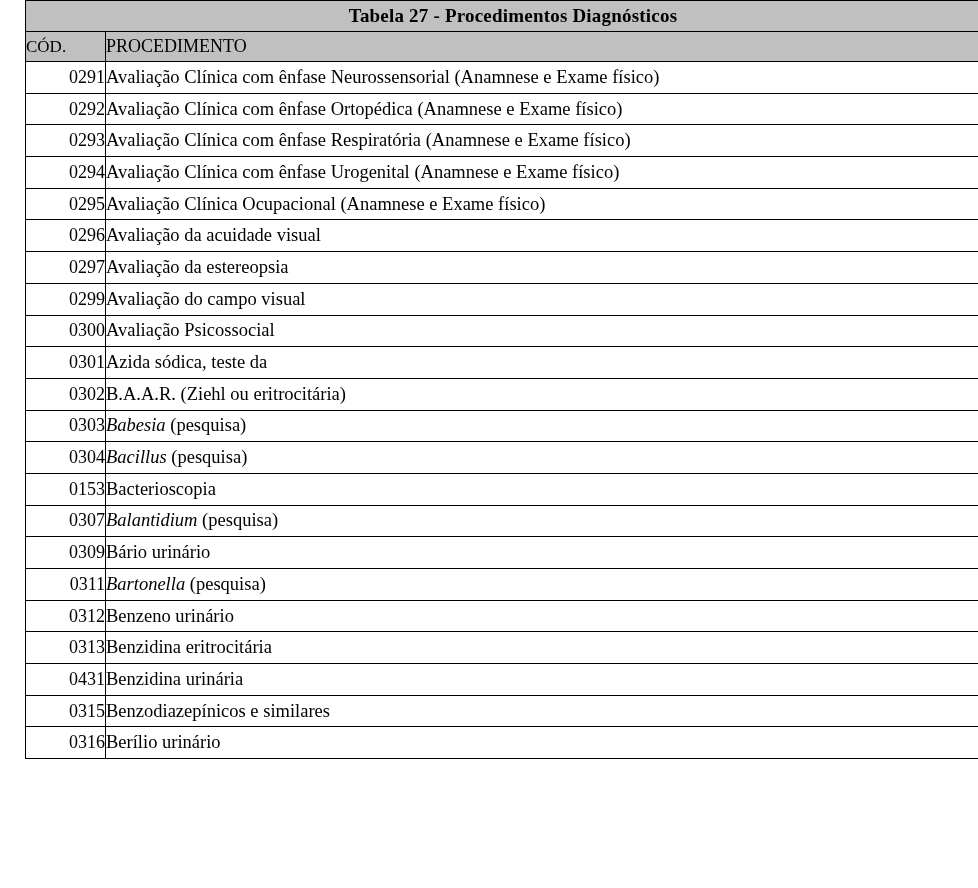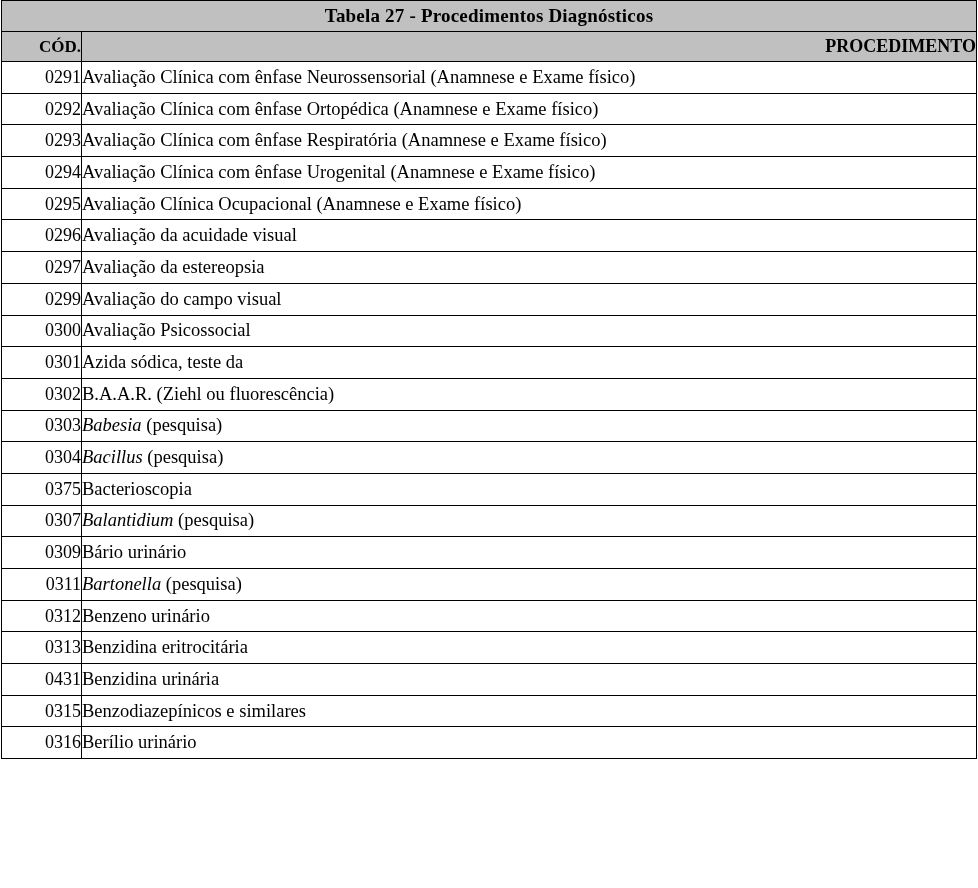--- a/index.html
+++ b/index.html
@@ -10,20 +10,21 @@
   body {
     width: 978px;
     height: 888px;
     font-family: "Liberation Serif", serif;
     color: #000000;
     overflow: hidden;
   }
   .table-wrap {
     width: 978px;
     box-sizing: border-box;
+    padding-left: 24px;
   }
   table.proc-table {
     border-collapse: collapse;
     width: 976px;
     margin: 0 1px;
     table-layout: fixed;
   }
   table.proc-table td {
     border: 1px solid #000000;
     padding: 0;
@@ -32,22 +33,22 @@
   .title-cell {
     background: #c0c0c0;
     text-align: center;
     font-weight: bold;
     font-size: 19px;
     height: 30px;
     letter-spacing: 0.2px;
   }
   .head-cell {
     background: #c0c0c0;
-    text-align: right;
-    font-weight: bold;
+    text-align: left;
+    font-weight: normal;
     font-size: 18px;
     height: 29px;
   }
   .head-cell.code {
     font-size: 17px;
   }
   .col-code {
     width: 80px;
   }
   td.code-cell {
@@ -121,32 +122,32 @@
         <tr>
           <td class="code-cell">0300</td>
           <td class="proc-cell"><span>Avaliação Psicossocial</span></td>
         </tr>
         <tr>
           <td class="code-cell">0301</td>
           <td class="proc-cell"><span>Azida sódica, teste da</span></td>
         </tr>
         <tr>
           <td class="code-cell">0302</td>
-          <td class="proc-cell"><span>B.A.A.R. (Ziehl ou fluorescência)</span></td>
+          <td class="proc-cell"><span>B.A.A.R. (Ziehl ou eritrocitária)</span></td>
         </tr>
         <tr>
           <td class="code-cell">0303</td>
           <td class="proc-cell"><span class="ital">Babesia</span><span> (pesquisa)</span></td>
         </tr>
         <tr>
           <td class="code-cell">0304</td>
           <td class="proc-cell"><span class="ital">Bacillus</span><span> (pesquisa)</span></td>
         </tr>
         <tr>
-          <td class="code-cell">0375</td>
+          <td class="code-cell">0153</td>
           <td class="proc-cell"><span>Bacterioscopia</span></td>
         </tr>
         <tr>
           <td class="code-cell">0307</td>
           <td class="proc-cell"><span class="ital">Balantidium</span><span> (pesquisa)</span></td>
         </tr>
         <tr>
           <td class="code-cell">0309</td>
           <td class="proc-cell"><span>Bário urinário</span></td>
         </tr>

